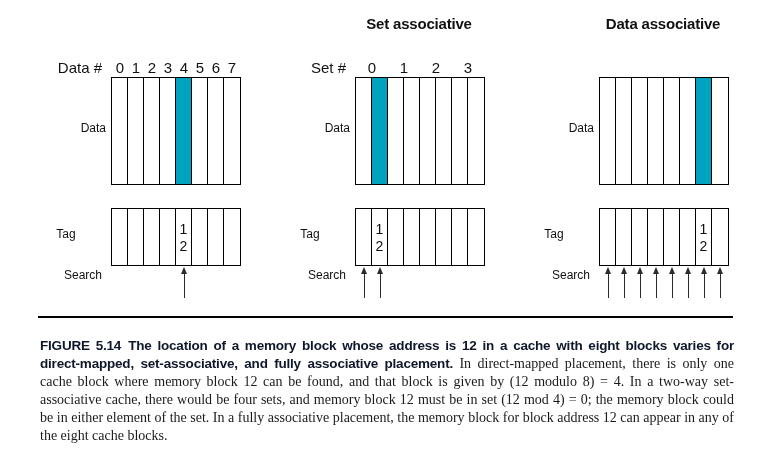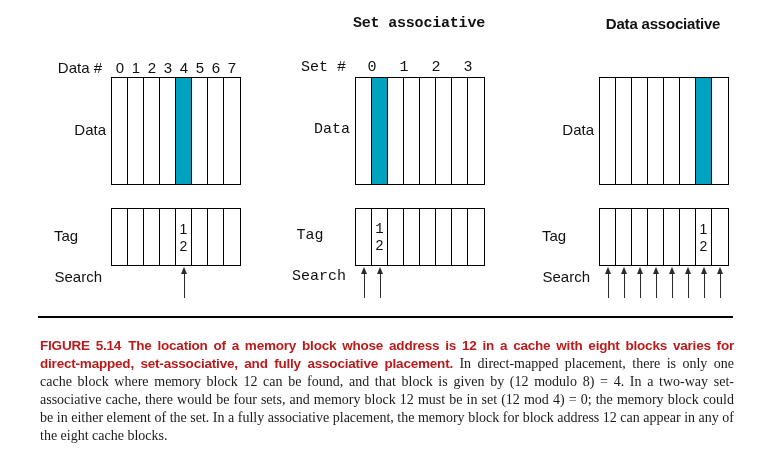--- a/index.html
+++ b/index.html
@@ -4,21 +4,21 @@
 <style>
   html,body { margin:0; padding:0; }
   body {
     width:776px; height:458px; background:#ffffff; position:relative;
     overflow:hidden; font-family:"Liberation Sans", sans-serif; color:#111;
   }
   .figure { position:absolute; inset:0; }
 
   .diagram { position:absolute; top:0; width:230px; height:312px; }
   #d0 { left:26px; }
-  #d1 { left:270px;font-family:Liberation Mono, monospace; }
+  #d1 { left:270px; }
   #d2 { left:514px; }
 
   .title {
     position:absolute; top:15px; left:149px; transform:translateX(-50%);
     font-size:15px; font-weight:bold; white-space:nowrap; letter-spacing:-0.2px;
   }
   .index-label {
     position:absolute; top:59px; left:0; width:76px; text-align:right;
     font-size:15px; white-space:nowrap;
   }
@@ -32,21 +32,21 @@
   .data-array { top:77px; height:108px; }
   .tag-array  { top:208px; height:58px; }
   .cell {
     width:16px; box-sizing:border-box; border-right:1px solid #000;
     display:flex; flex-direction:column; align-items:center; justify-content:center;
   }
   .cell:last-child { border-right:none; }
   .cell.tag-value { font-size:14px; line-height:16px; gap:1px; }
 
   .row-label {
-    position:absolute; left:0; width:80px; text-align:right; font-size:15px;
+    position:absolute; left:0; width:80px; text-align:right; font-size:12px;
   }
   .data-label { top:121px; }
   .tag-label  { top:227px;text-align:center; }
   .search-label { top:268px; width:76px; }
 
   .arrows { position:absolute; left:85px; top:266px; width:130px; height:34px; }
   .arrow { position:absolute; top:1px; width:7px; height:31px; }
   .arrow::before {
     content:""; position:absolute; top:0; left:0; width:0; height:0;
     border-left:3.5px solid transparent; border-right:3.5px solid transparent;
@@ -58,21 +58,21 @@
   }
 
   .caption-rule { position:absolute; left:38px; top:316px; width:695px; height:2px; background:#000; }
   .caption {
     position:absolute; left:40px; top:323px; width:694px;
     font-family:"Liberation Serif", serif; font-size:14px; line-height:18px;
     text-align:justify; color:#1a1a1a;
   }
   .caption .head {
     font-family:"Liberation Sans", sans-serif; font-weight:bold;
-    font-size:13.5px; letter-spacing:-0.2px; color:#b91c1c;
+    font-size:13.5px; letter-spacing:-0.2px; color:#0f172a;
   }
   .caption .fig-num { margin-right:7px; }
 </style>
 </head>
 <body>
 
 <div class="figure">
 
   <div class="diagram" id="d0">
     <div class="index-label">Data #</div>

